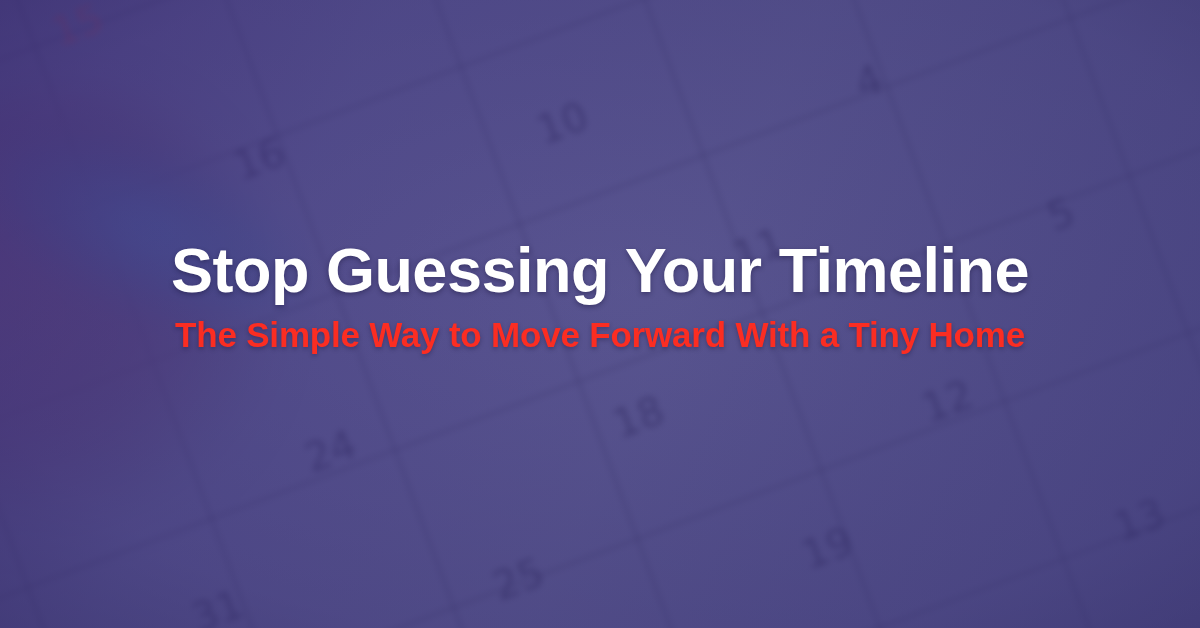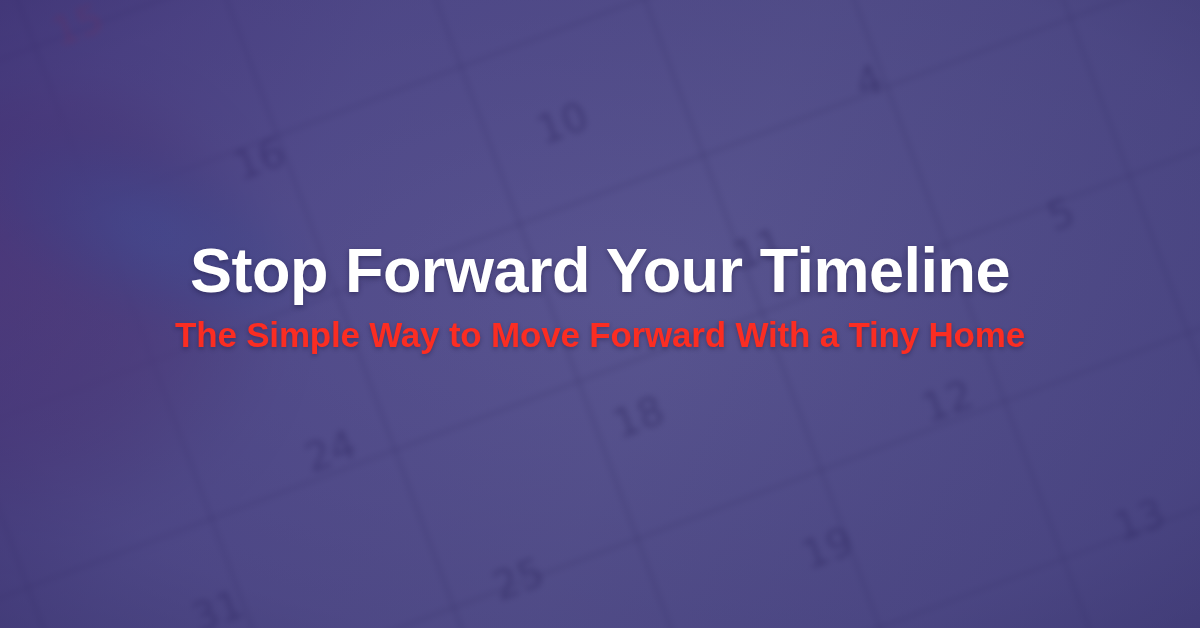--- a/index.html
+++ b/index.html
@@ -201,17 +201,17 @@
           <div class="day-num" style="left: 982px; top: 438px; transform: rotate(-20.5deg);">12</div>
           <div class="day-num" style="left: 1174px; top: 557px; transform: rotate(-20.5deg);">13</div>
         </div>
     </div>
   </div>
 
   <div class="tint"></div>
   <div class="tint-2"></div>
 
   <div class="text-wrap">
-    <h1 class="headline">Stop Forward Your Timeline</h1>
+    <h1 class="headline">Stop Guessing Your Timeline</h1>
     <h2 class="subheadline">The Simple Way to Move Forward With a Tiny Home</h2>
   </div>
 
 </div>
 
 </body></html>

